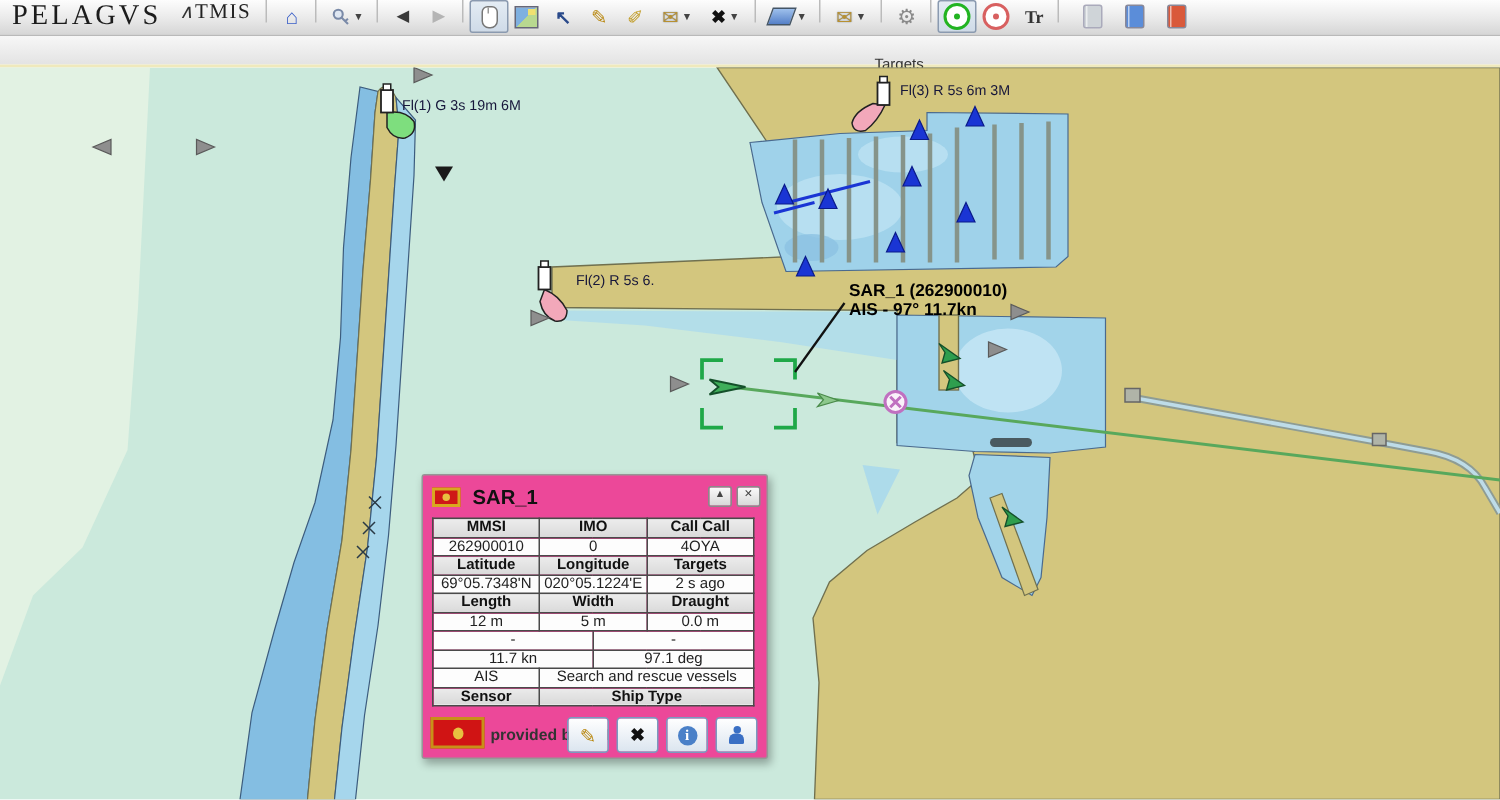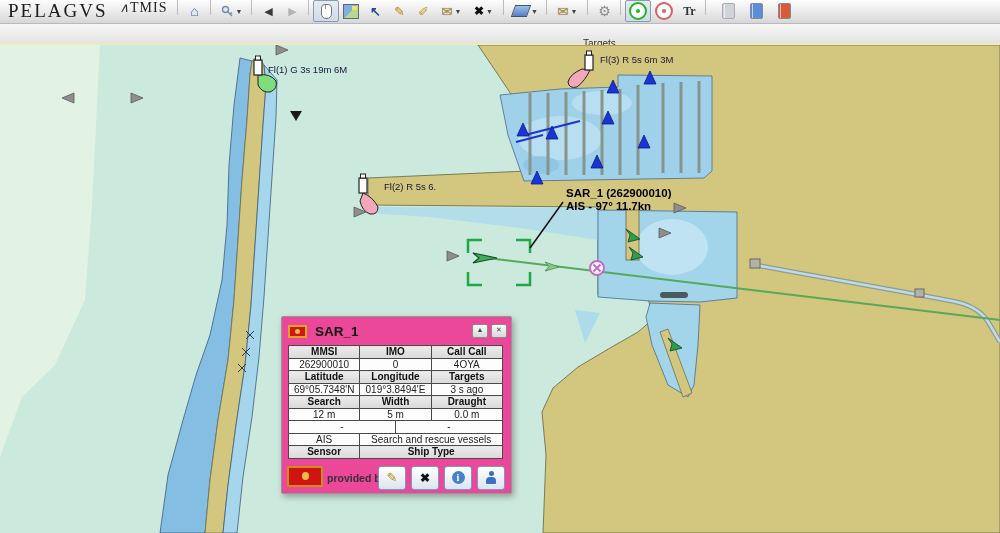--- a/index.html
+++ b/index.html
@@ -338,36 +338,40 @@
             <td colspan="2">0</td>
             <td colspan="2">4OYA</td>
           </tr>
           <tr>
             <th colspan="2">Latitude</th>
             <th colspan="2">Longitude</th>
             <th colspan="2">Targets</th>
           </tr>
           <tr>
             <td colspan="2">69°05.7348'N</td>
-            <td colspan="2">019°3.8494'E</td>
-            <td colspan="2">3 s ago</td>
-          </tr>
-          <tr>
-            <th colspan="2">Search</th>
+            <td colspan="2">020°05.1224'E</td>
+            <td colspan="2">2 s ago</td>
+          </tr>
+          <tr>
+            <th colspan="2">Length</th>
             <th colspan="2">Width</th>
             <th colspan="2">Draught</th>
           </tr>
           <tr>
             <td colspan="2">12 m</td>
             <td colspan="2">5 m</td>
             <td colspan="2">0.0 m</td>
           </tr>
           <tr>
             <td colspan="3">-</td>
             <td colspan="3">-</td>
+          </tr>
+          <tr>
+            <td colspan="3">11.7 kn</td>
+            <td colspan="3">97.1 deg</td>
           </tr>
           <tr>
             <td colspan="2">AIS</td>
             <td colspan="4">Search and rescue vessels</td>
           </tr>
           <tr>
             <th colspan="2">Sensor</th>
             <th colspan="4">Ship Type</th>
           </tr>
         </tbody>

